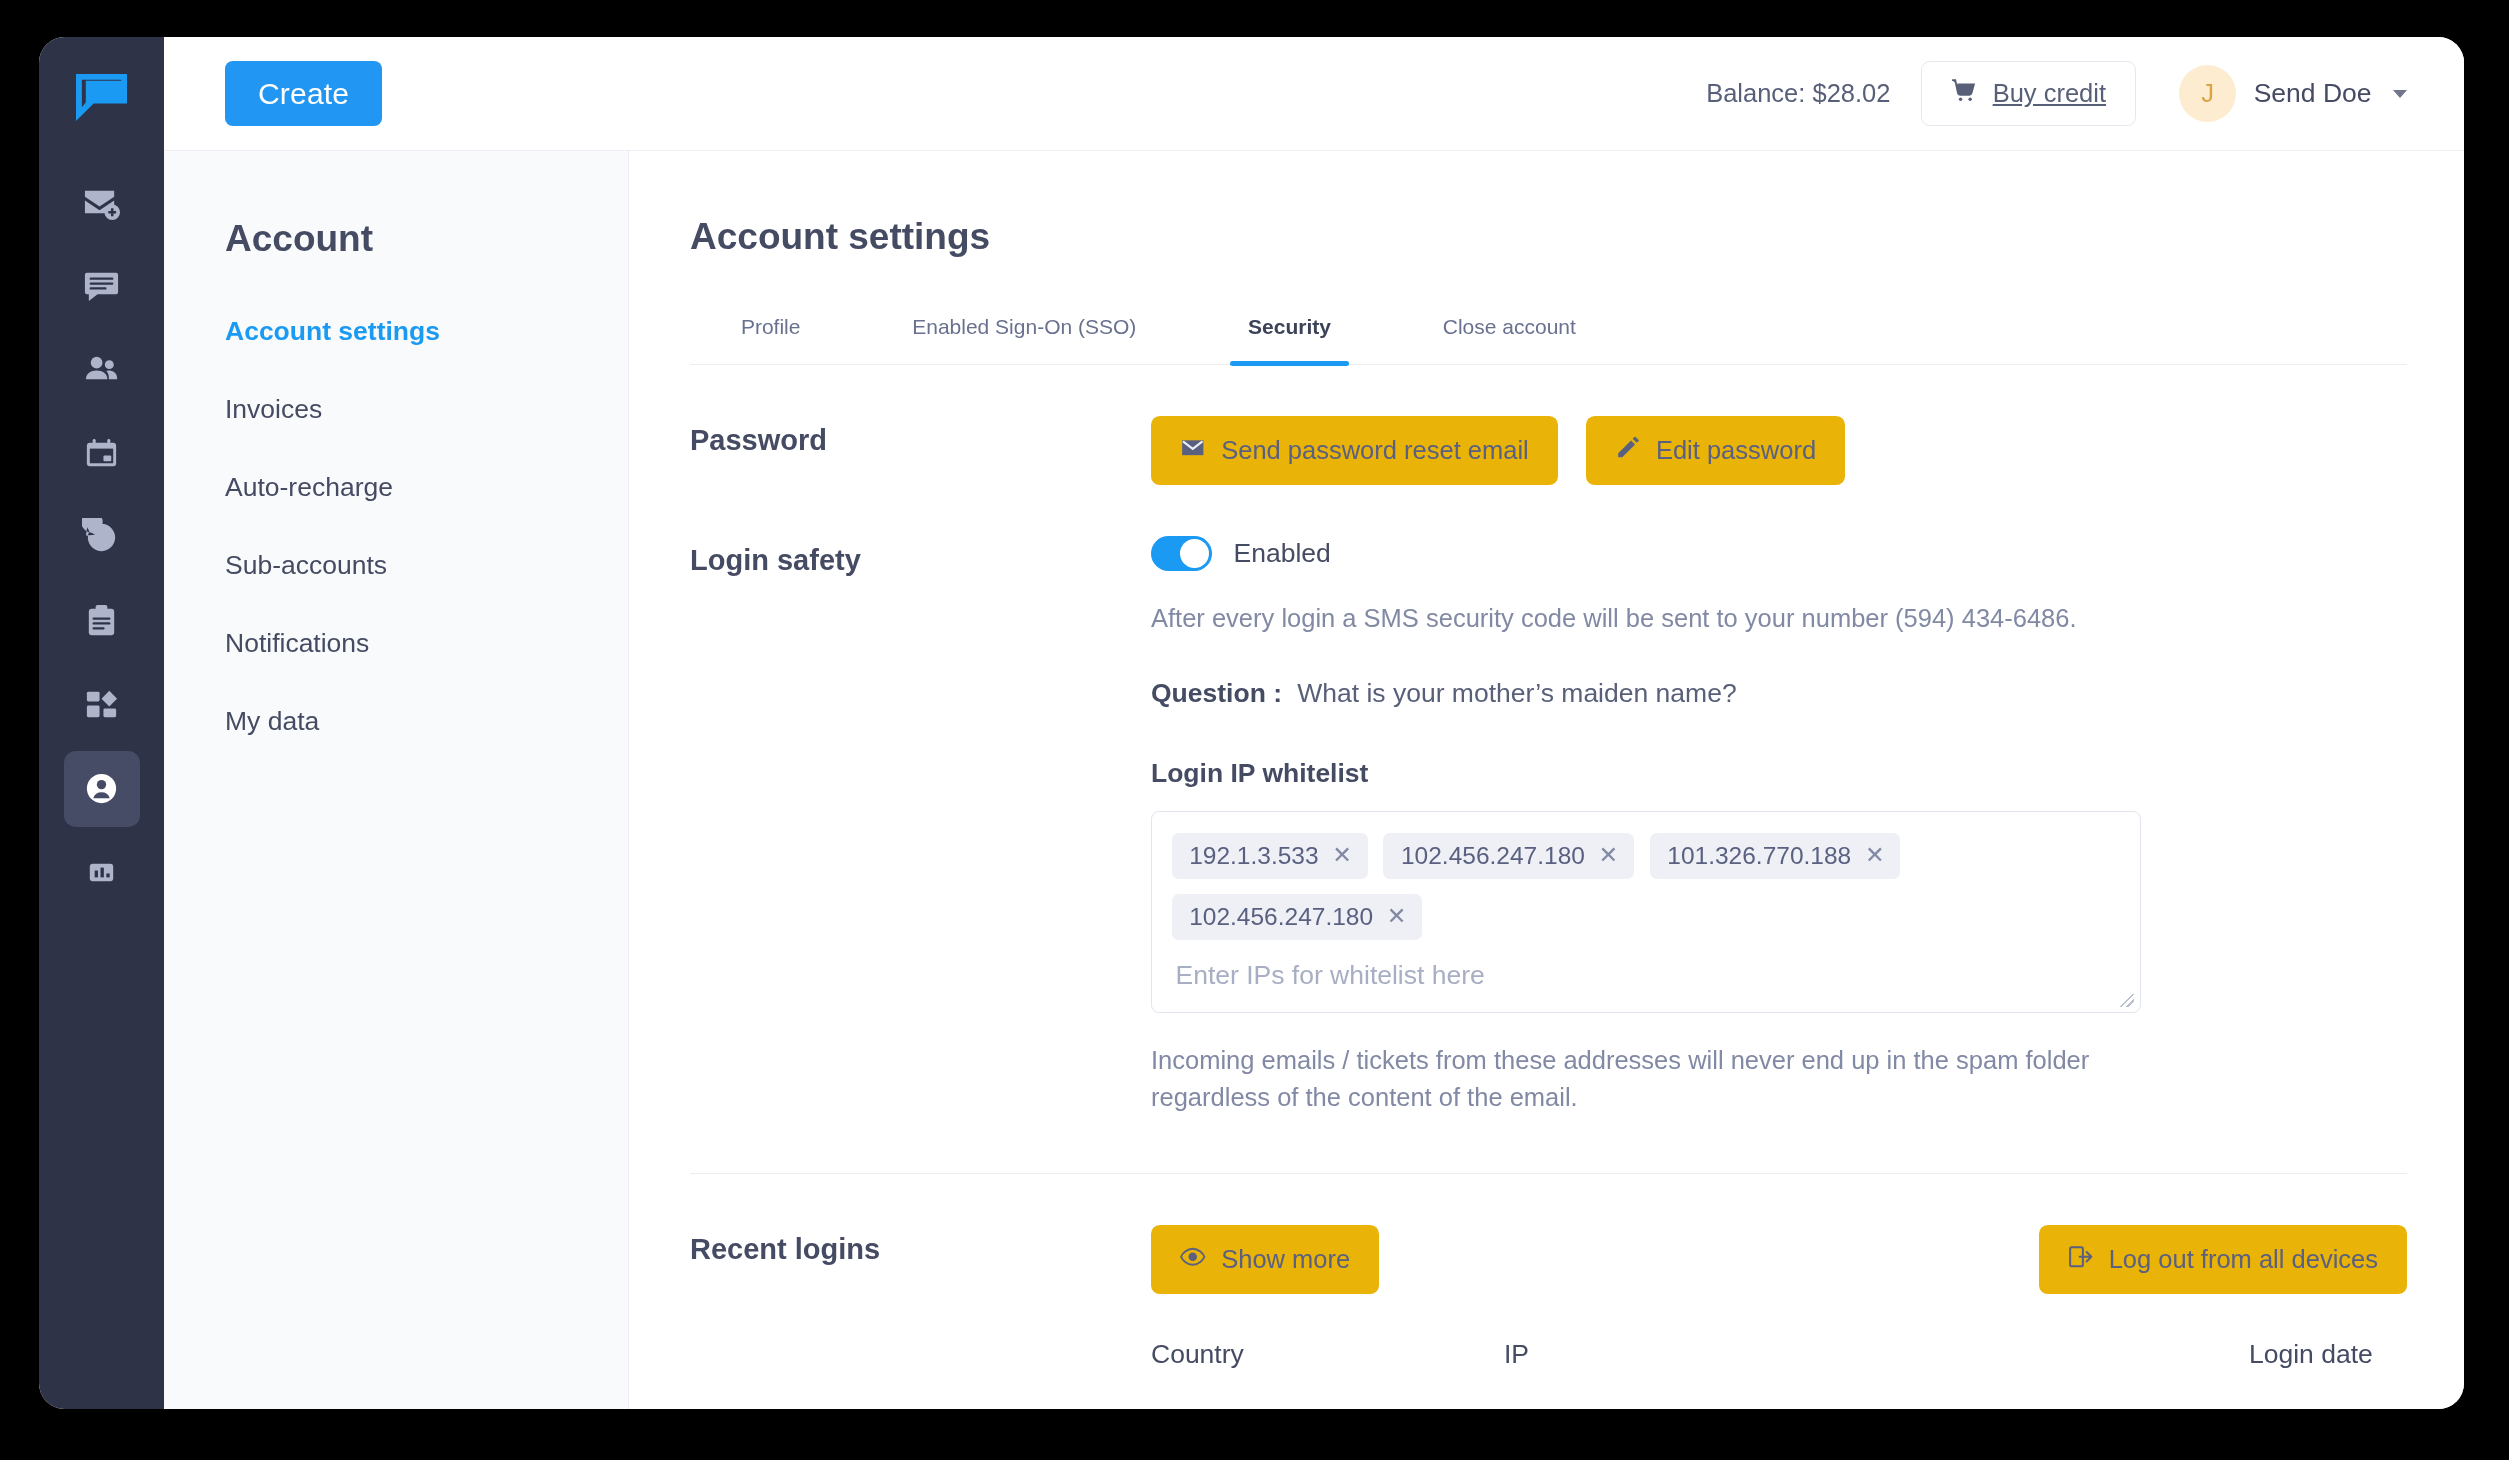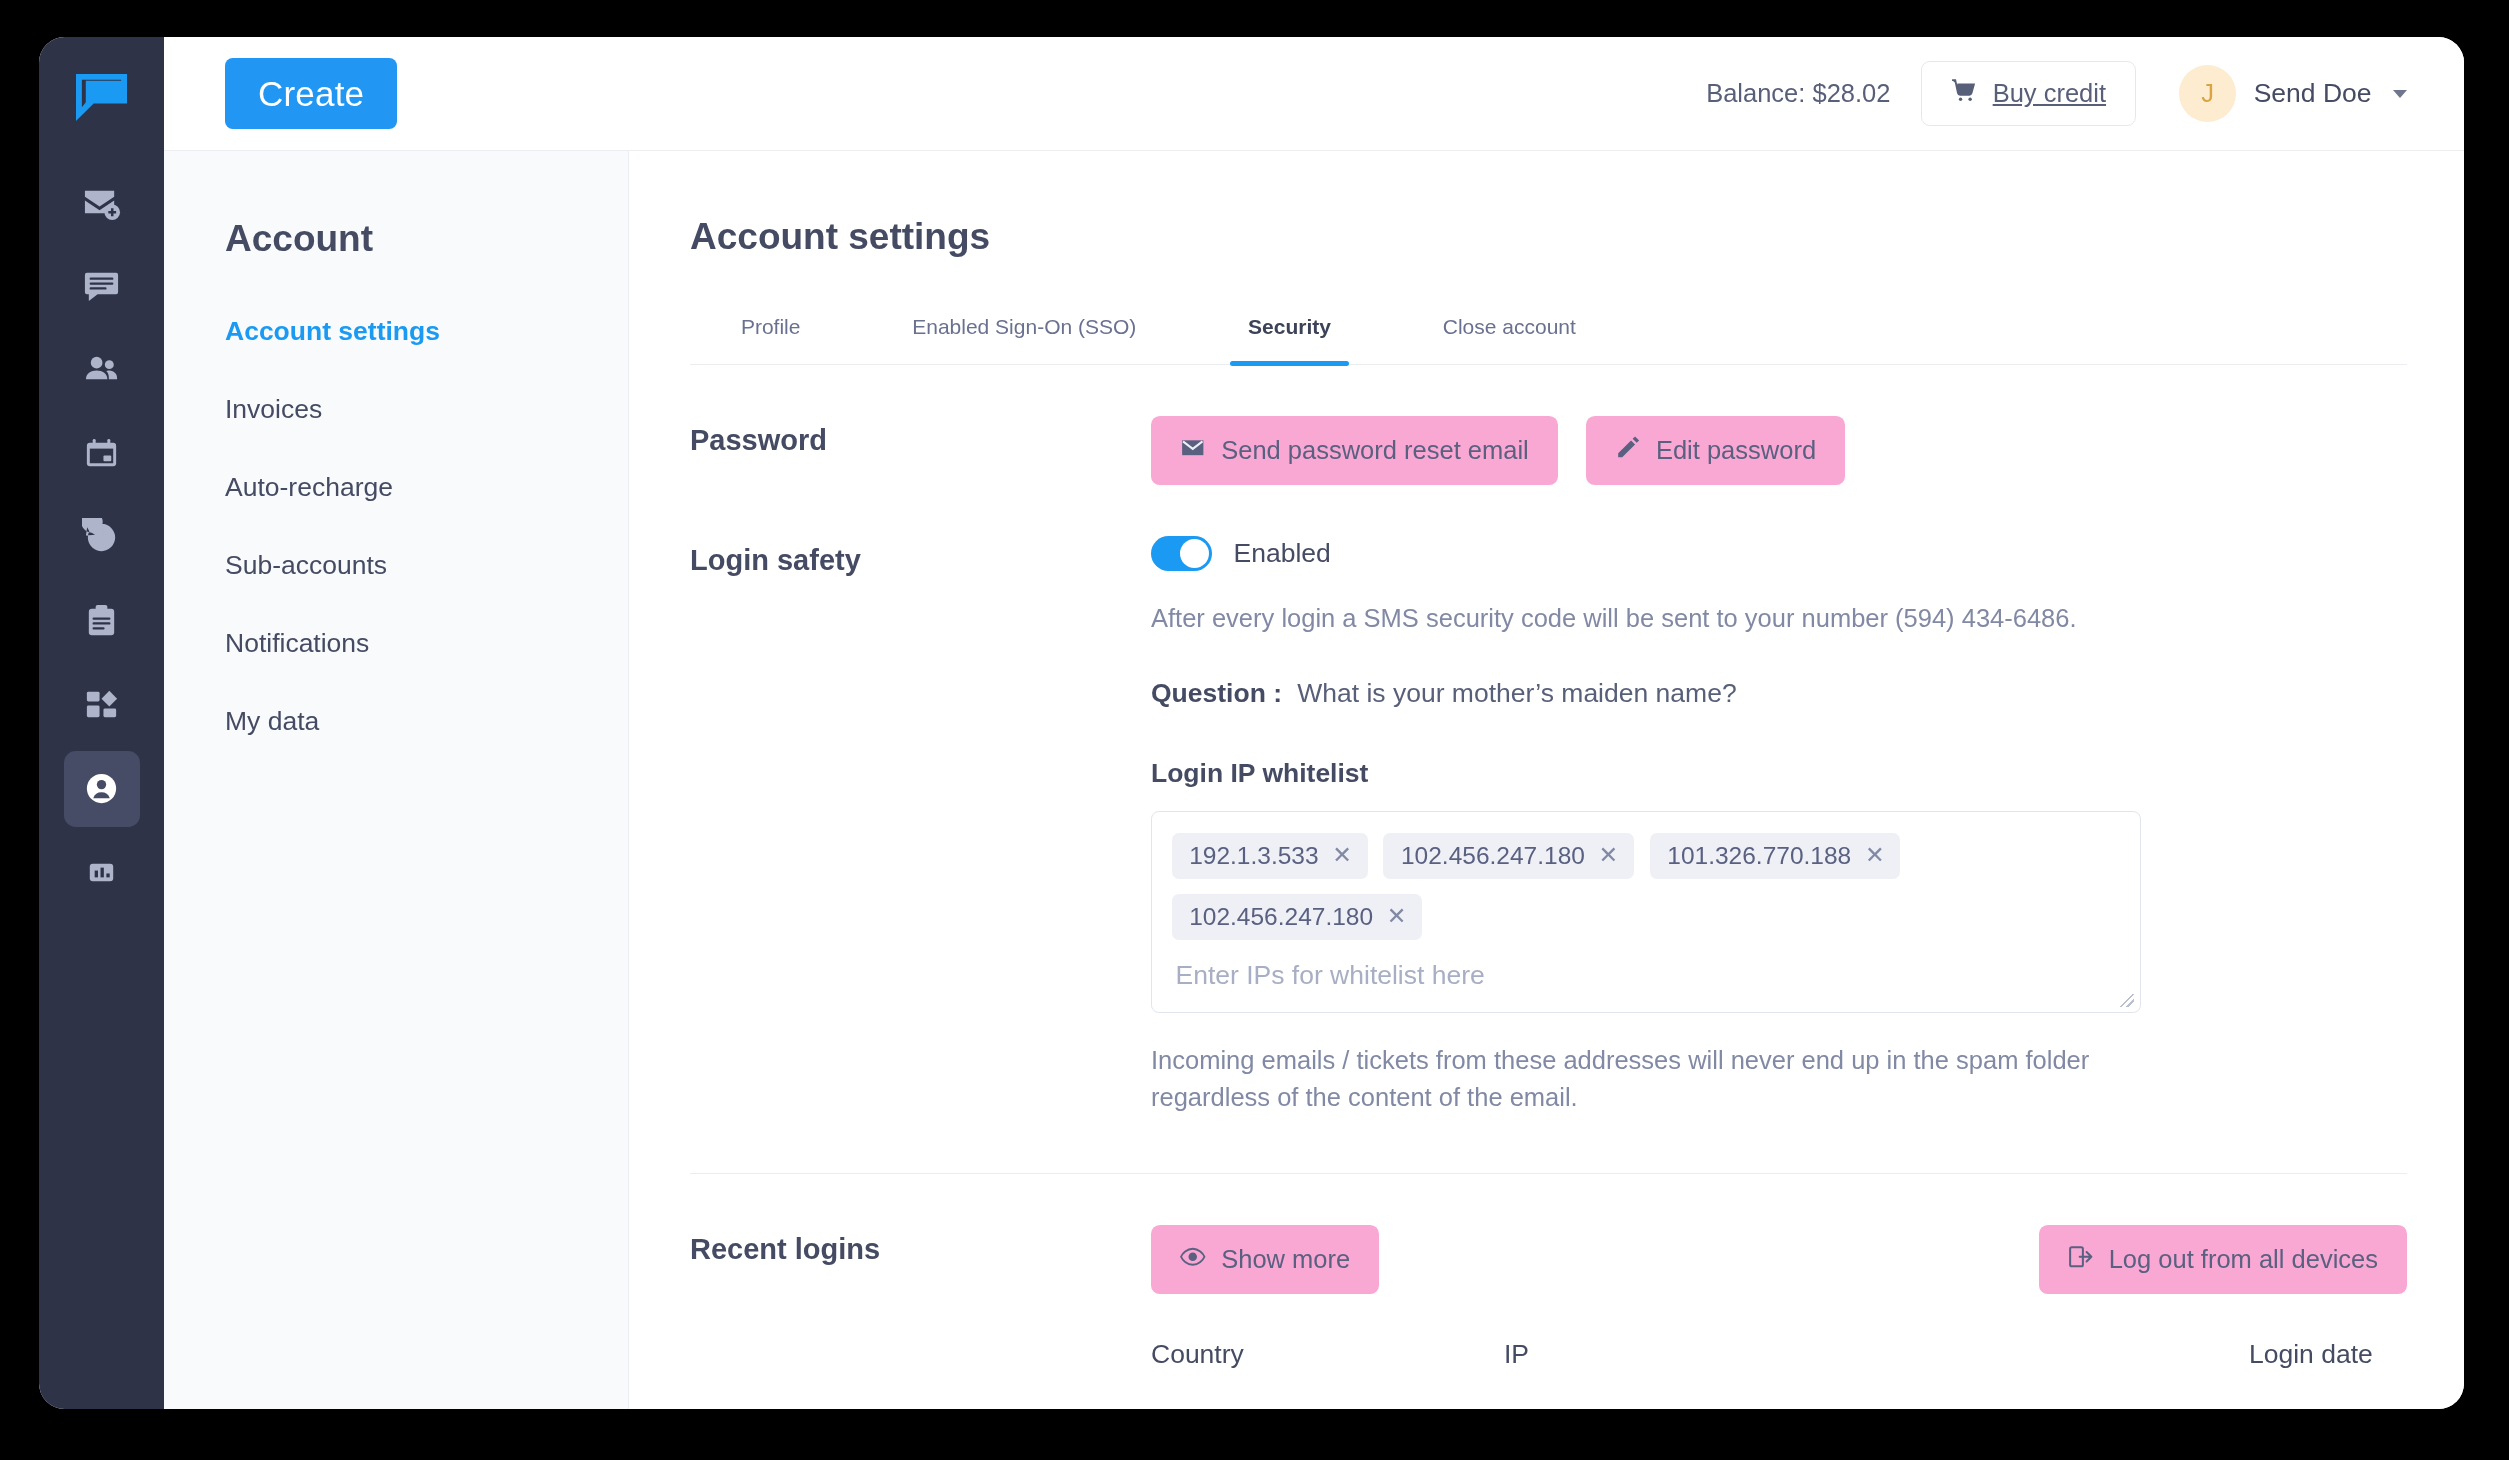--- a/index.html
+++ b/index.html
@@ -58,21 +58,21 @@
     border-bottom: 1px solid #eceef3;
     display: flex; align-items: center;
     padding: 0 57px 0 61px;
     flex: 0 0 114px;
   }
   #create-btn {
     background: #2196f3;
     color: #ffffff;
     border: none;
     border-radius: 7.8px;
-    font-size: 35px;
+    font-size: 30px;
     font-family: "Liberation Sans", sans-serif;
     padding: 15.7px 33px;
     cursor: pointer;
     letter-spacing: 0.2px;
   }
   .spacer { flex: 1; }
   #balance {
     font-size: 25.5px;
     color: #585f79;
     margin-right: 31px;
@@ -177,21 +177,21 @@
   .sec-label {
     width: 461px;
     flex: 0 0 461px;
     font-size: 29px; font-weight: bold; color: #454b63;
     padding-top: 7.8px;
   }
   .sec-body { flex: 1; min-width: 0; }
 
   .btn-grey {
     display: inline-flex; align-items: center; gap: 15.7px;
-    background: #f9a8d4;
+    background: #eab308;
     border: none; border-radius: 8.8px;
     font-family: "Liberation Sans", sans-serif;
     font-size: 25.5px;
     color: #5a6080;
     padding: 18.6px 29px;
     cursor: pointer;
     white-space: nowrap;
   }
   .btn-grey svg { width: 25.5px; height: 25.5px; fill: #5a6080; }
   .btn-grey + .btn-grey { margin-left: 23.5px; }

